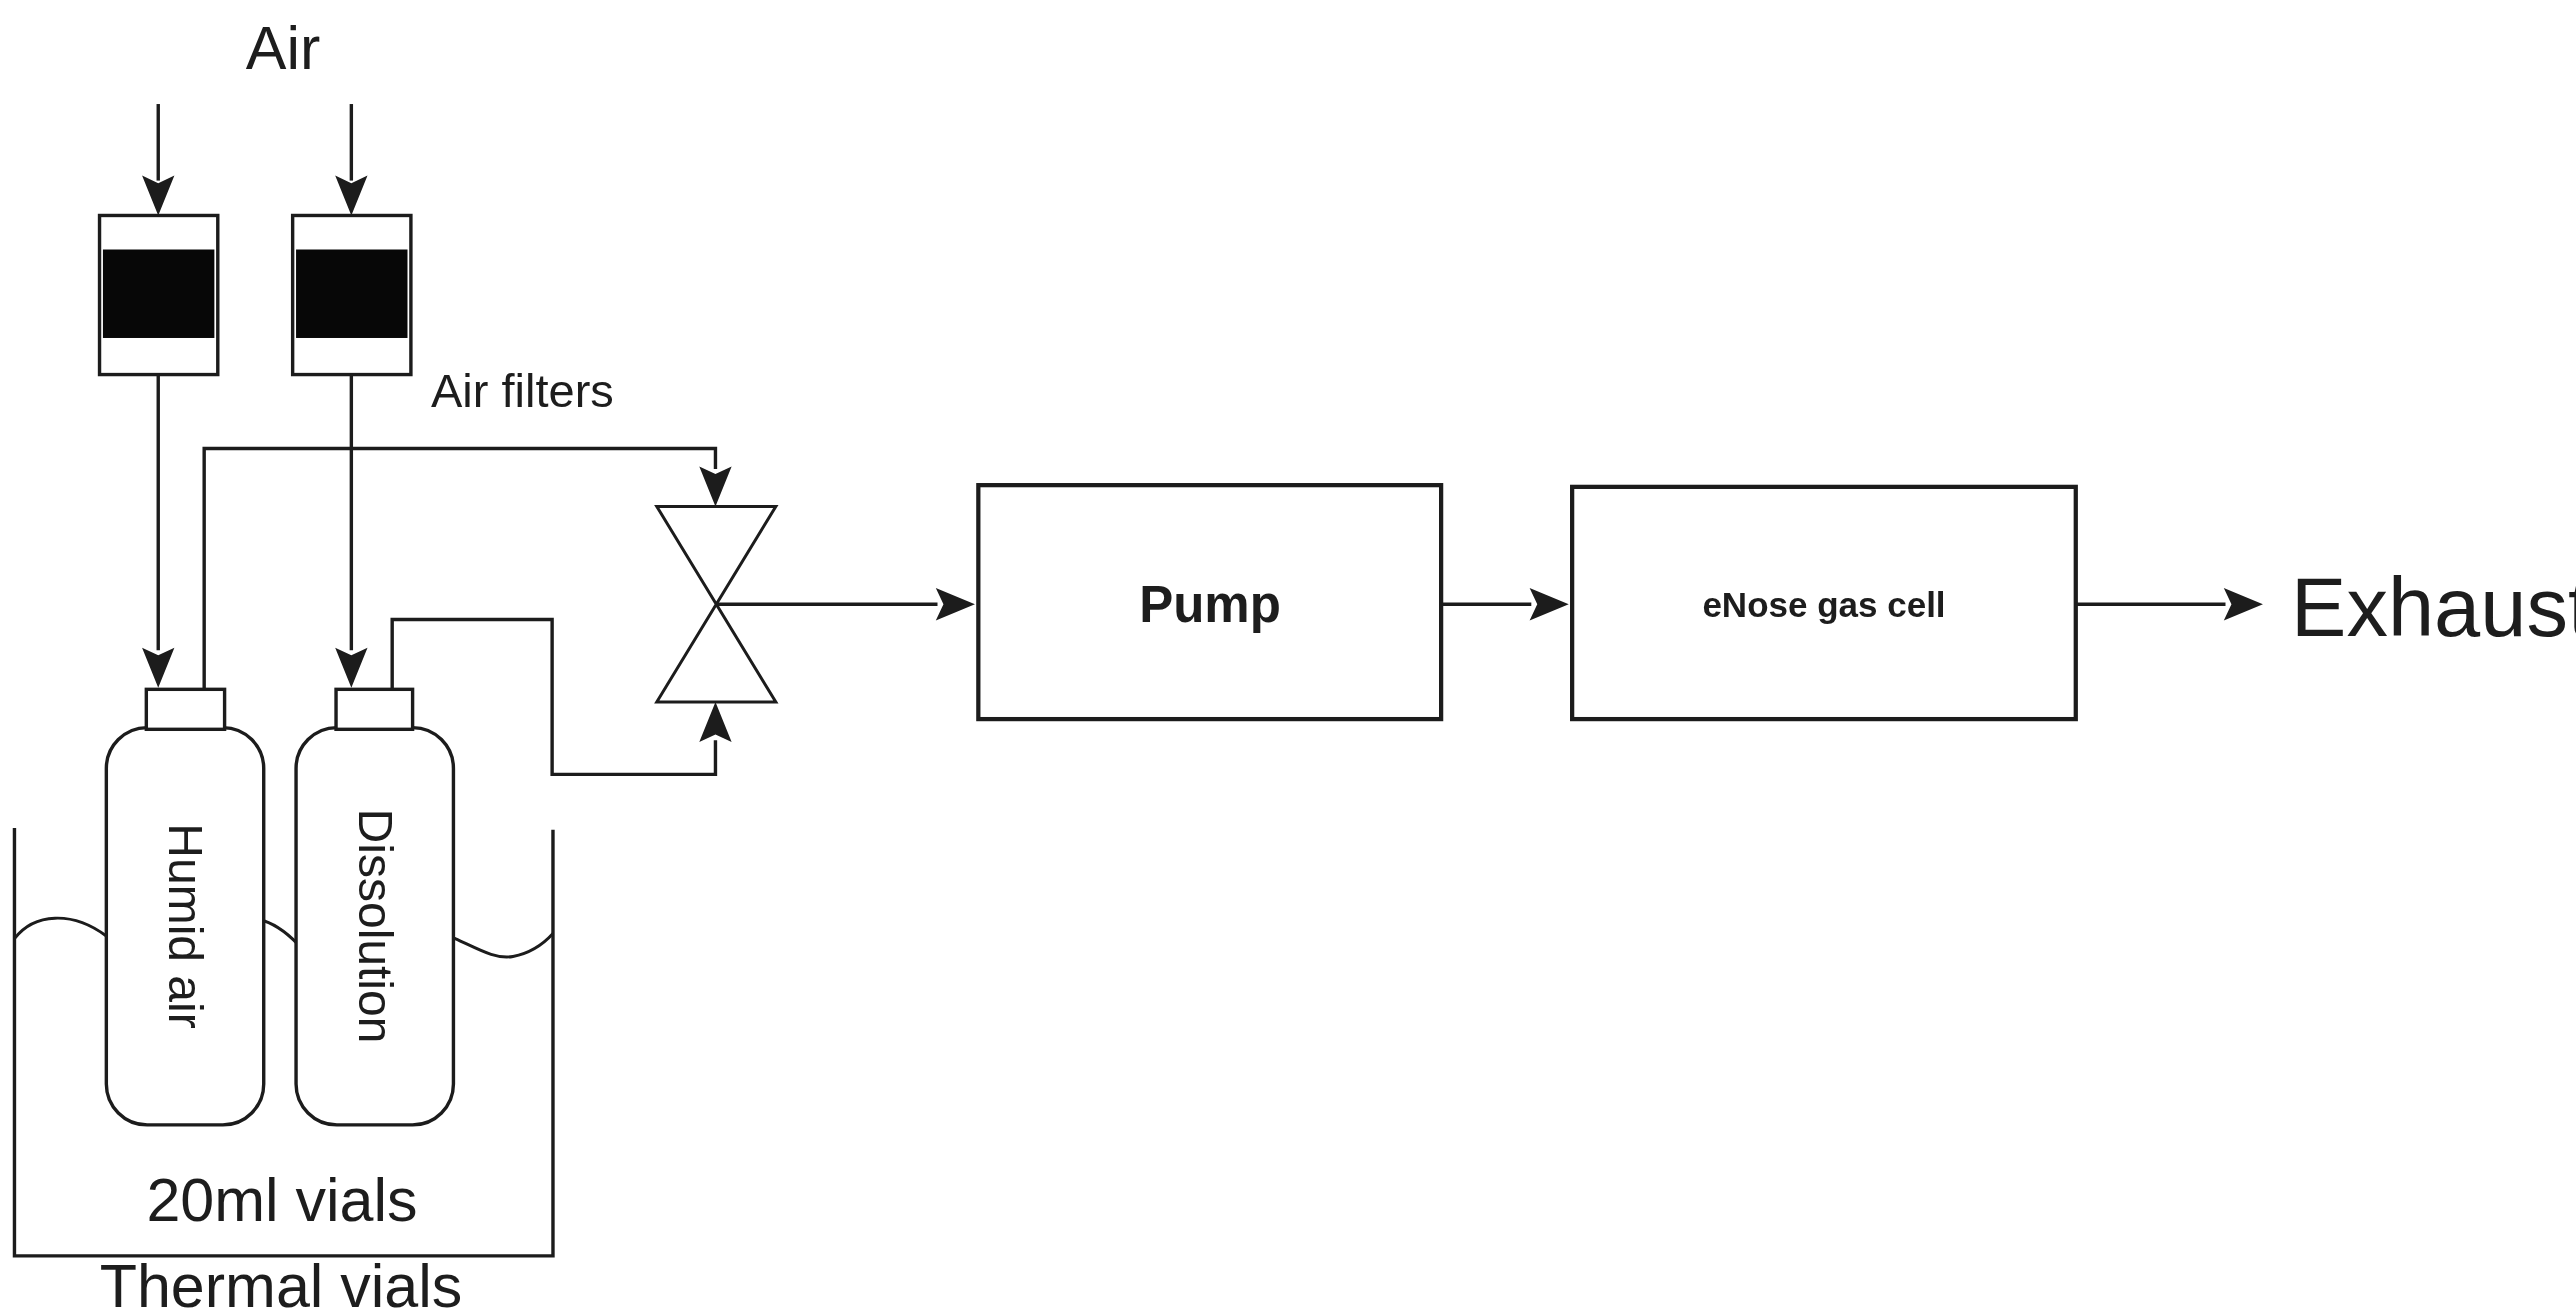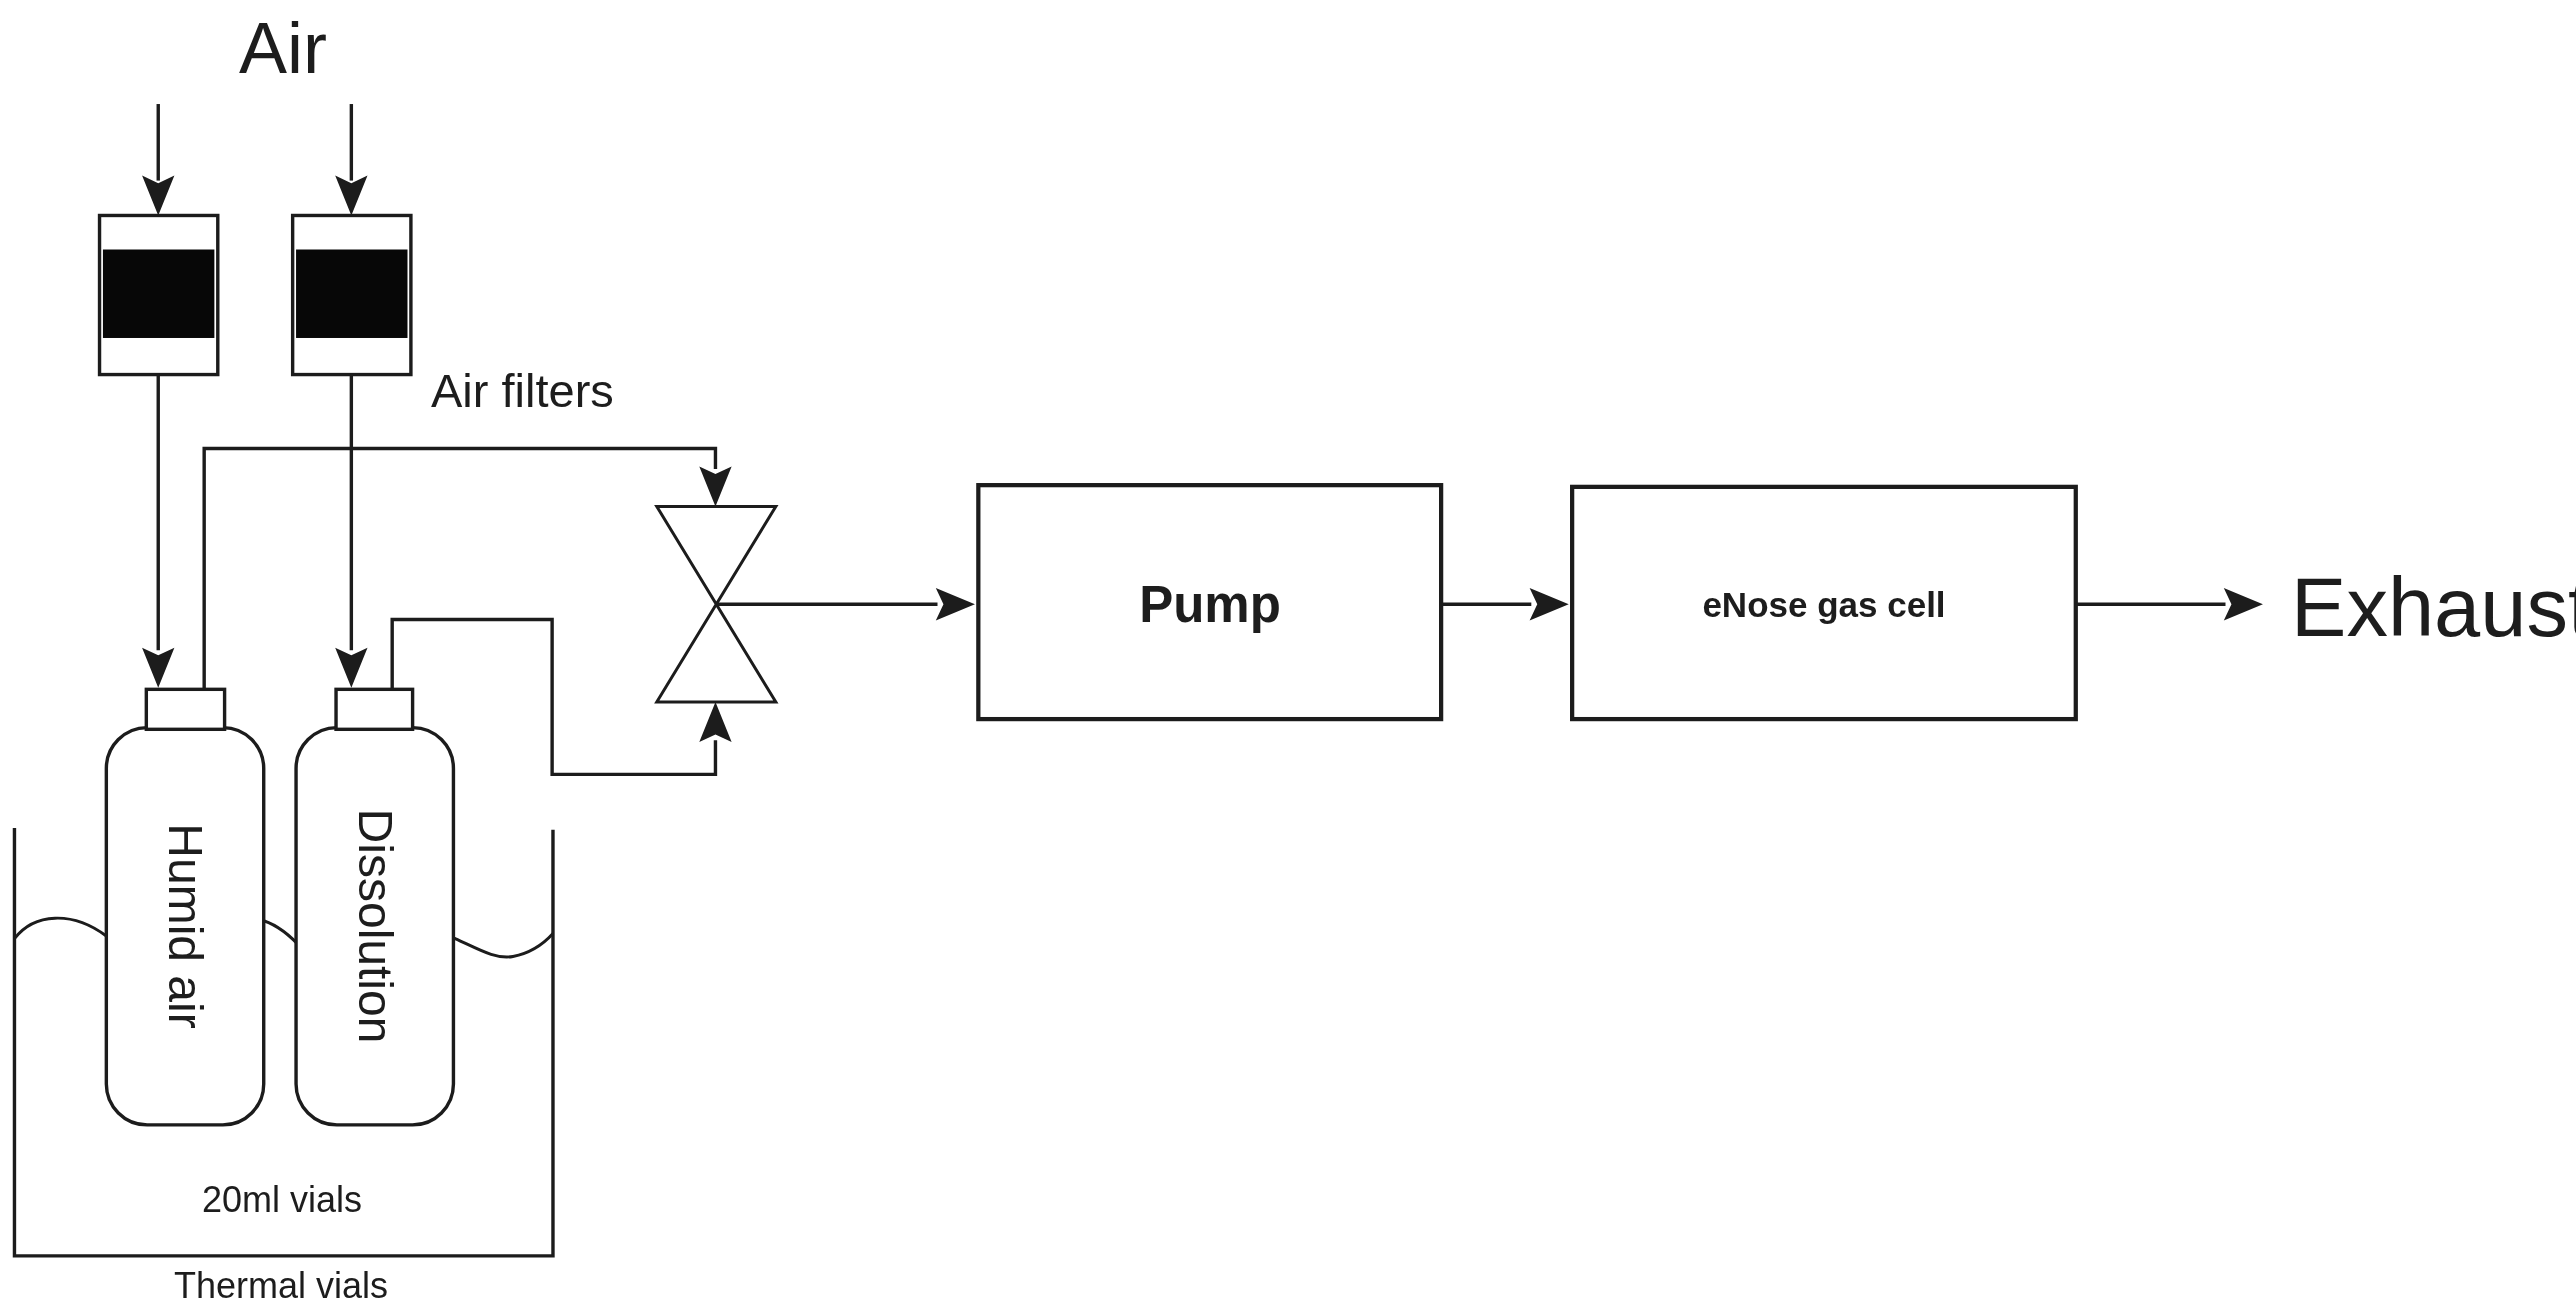--- a/index.html
+++ b/index.html
@@ -14,26 +14,26 @@
   .canvas svg{position:absolute;left:0;top:0;}
   .lbl{
     position:absolute;
     white-space:nowrap;
     color:#1d1d1d;
     line-height:1;
   }
   .ctr{transform:translate(-50%,-50%);}
   .vctr{transform:translate(0,-50%);}
   .rot90{transform:translate(-50%,-50%) rotate(90deg);}
-  .lbl-air{font-size:72px;}
+  .lbl-air{font-size:61px;}
   .lbl-exhaust{font-size:83px;}
   .lbl-airfilters{font-size:47px;}
   .lbl-node{font-size:51px;font-weight:700;}
   .lbl-vial{font-size:48px;}
-  .lbl-caption{font-size:36px;}
+  .lbl-caption{font-size:61px;}
 </style>
 </head>
 <body>
 
 <div class="canvas">
 
   <svg width="2576" height="1314" viewBox="0 0 3028 1544">
     <g stroke="#1c1c1c" stroke-width="4" fill="none">
 
       <g>

